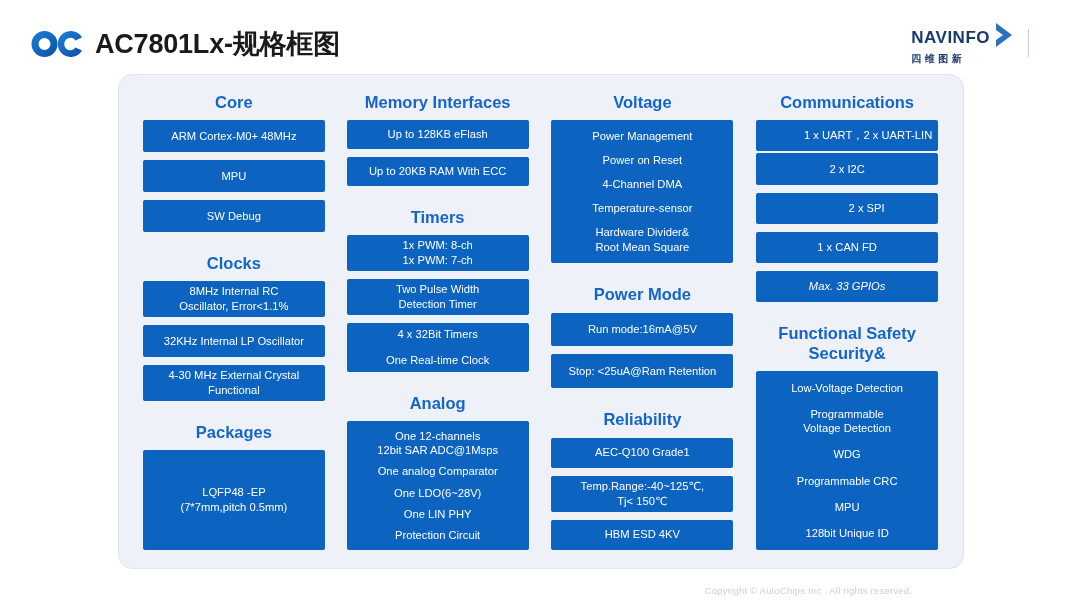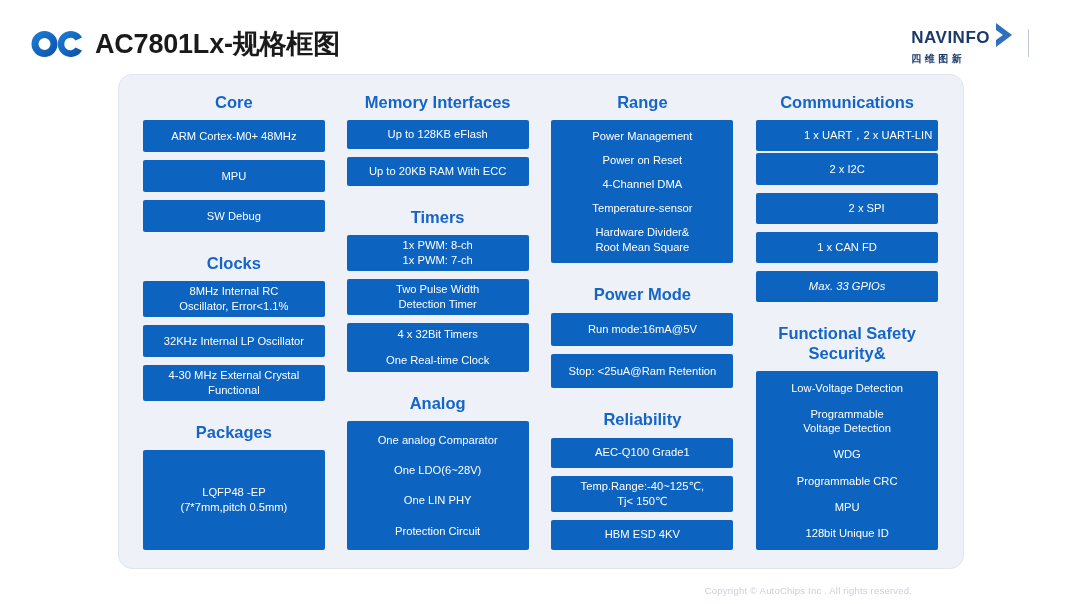--- a/index.html
+++ b/index.html
@@ -189,35 +189,39 @@
             <span class="ln">Two Pulse Width</span>
             <span class="ln">Detection Timer</span>
           </div>
           <div class="box stack" style="height: 56px; margin-bottom: 8px;">
             <span class="ln">4 x 32Bit Timers</span>
             <span class="ln">One Real-time Clock</span>
           </div>
           <div class="sec-title" style="margin-top: 14px; margin-bottom: 8px;">Analog</div>
           <div class="box" style="height: 148px; margin-bottom: 8px; justify-content: space-around;">
             <div>
+              <span class="ln">One 12-channels</span>
+              <span class="ln">12bit SAR ADC@1Msps</span>
+            </div>
+            <div>
               <span class="ln">One analog Comparator</span>
             </div>
             <div>
               <span class="ln">One LDO(6~28V)</span>
             </div>
             <div>
               <span class="ln">One LIN PHY</span>
             </div>
             <div>
               <span class="ln">Protection Circuit</span>
             </div>
           </div>
         </div>
         <div class="col col-sys">
-          <div class="sec-title" style="margin-top: 10px; margin-bottom: 8px;">Range</div>
+          <div class="sec-title" style="margin-top: 10px; margin-bottom: 8px;">Voltage</div>
           <div class="box" style="height: 154px; margin-bottom: 8px; justify-content: space-around;">
             <div>
               <span class="ln">Power Management</span>
             </div>
             <div>
               <span class="ln">Power on Reset</span>
             </div>
             <div>
               <span class="ln">4-Channel DMA</span>
             </div>

